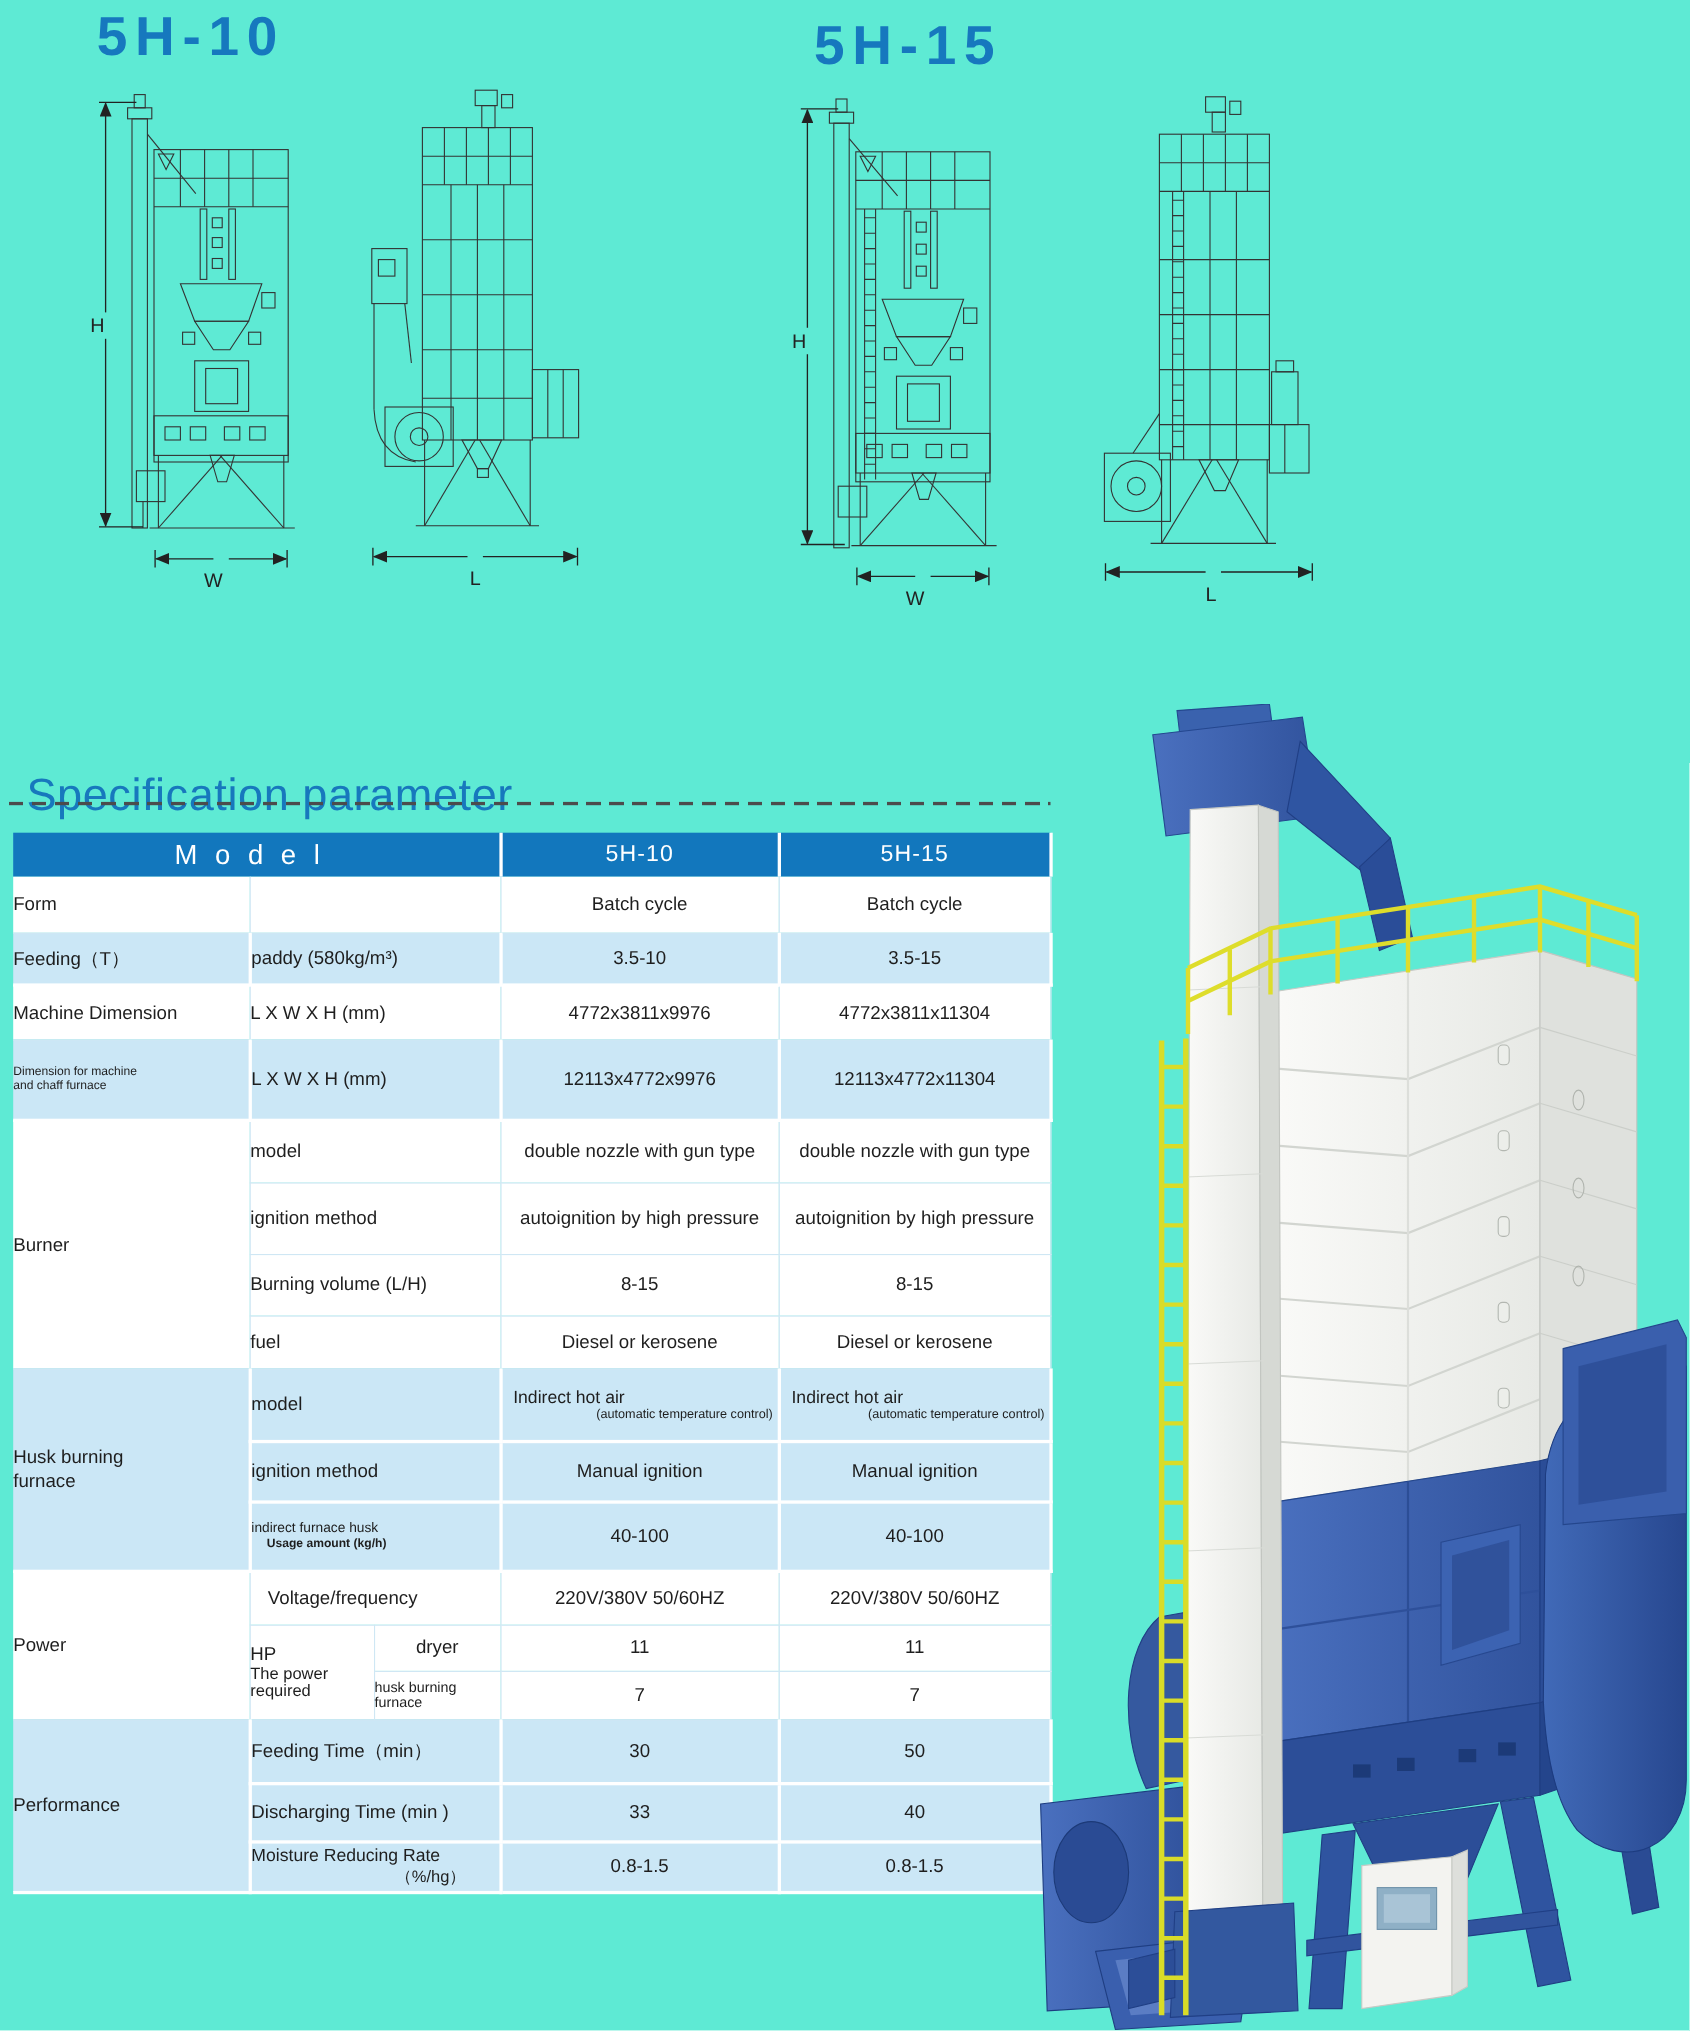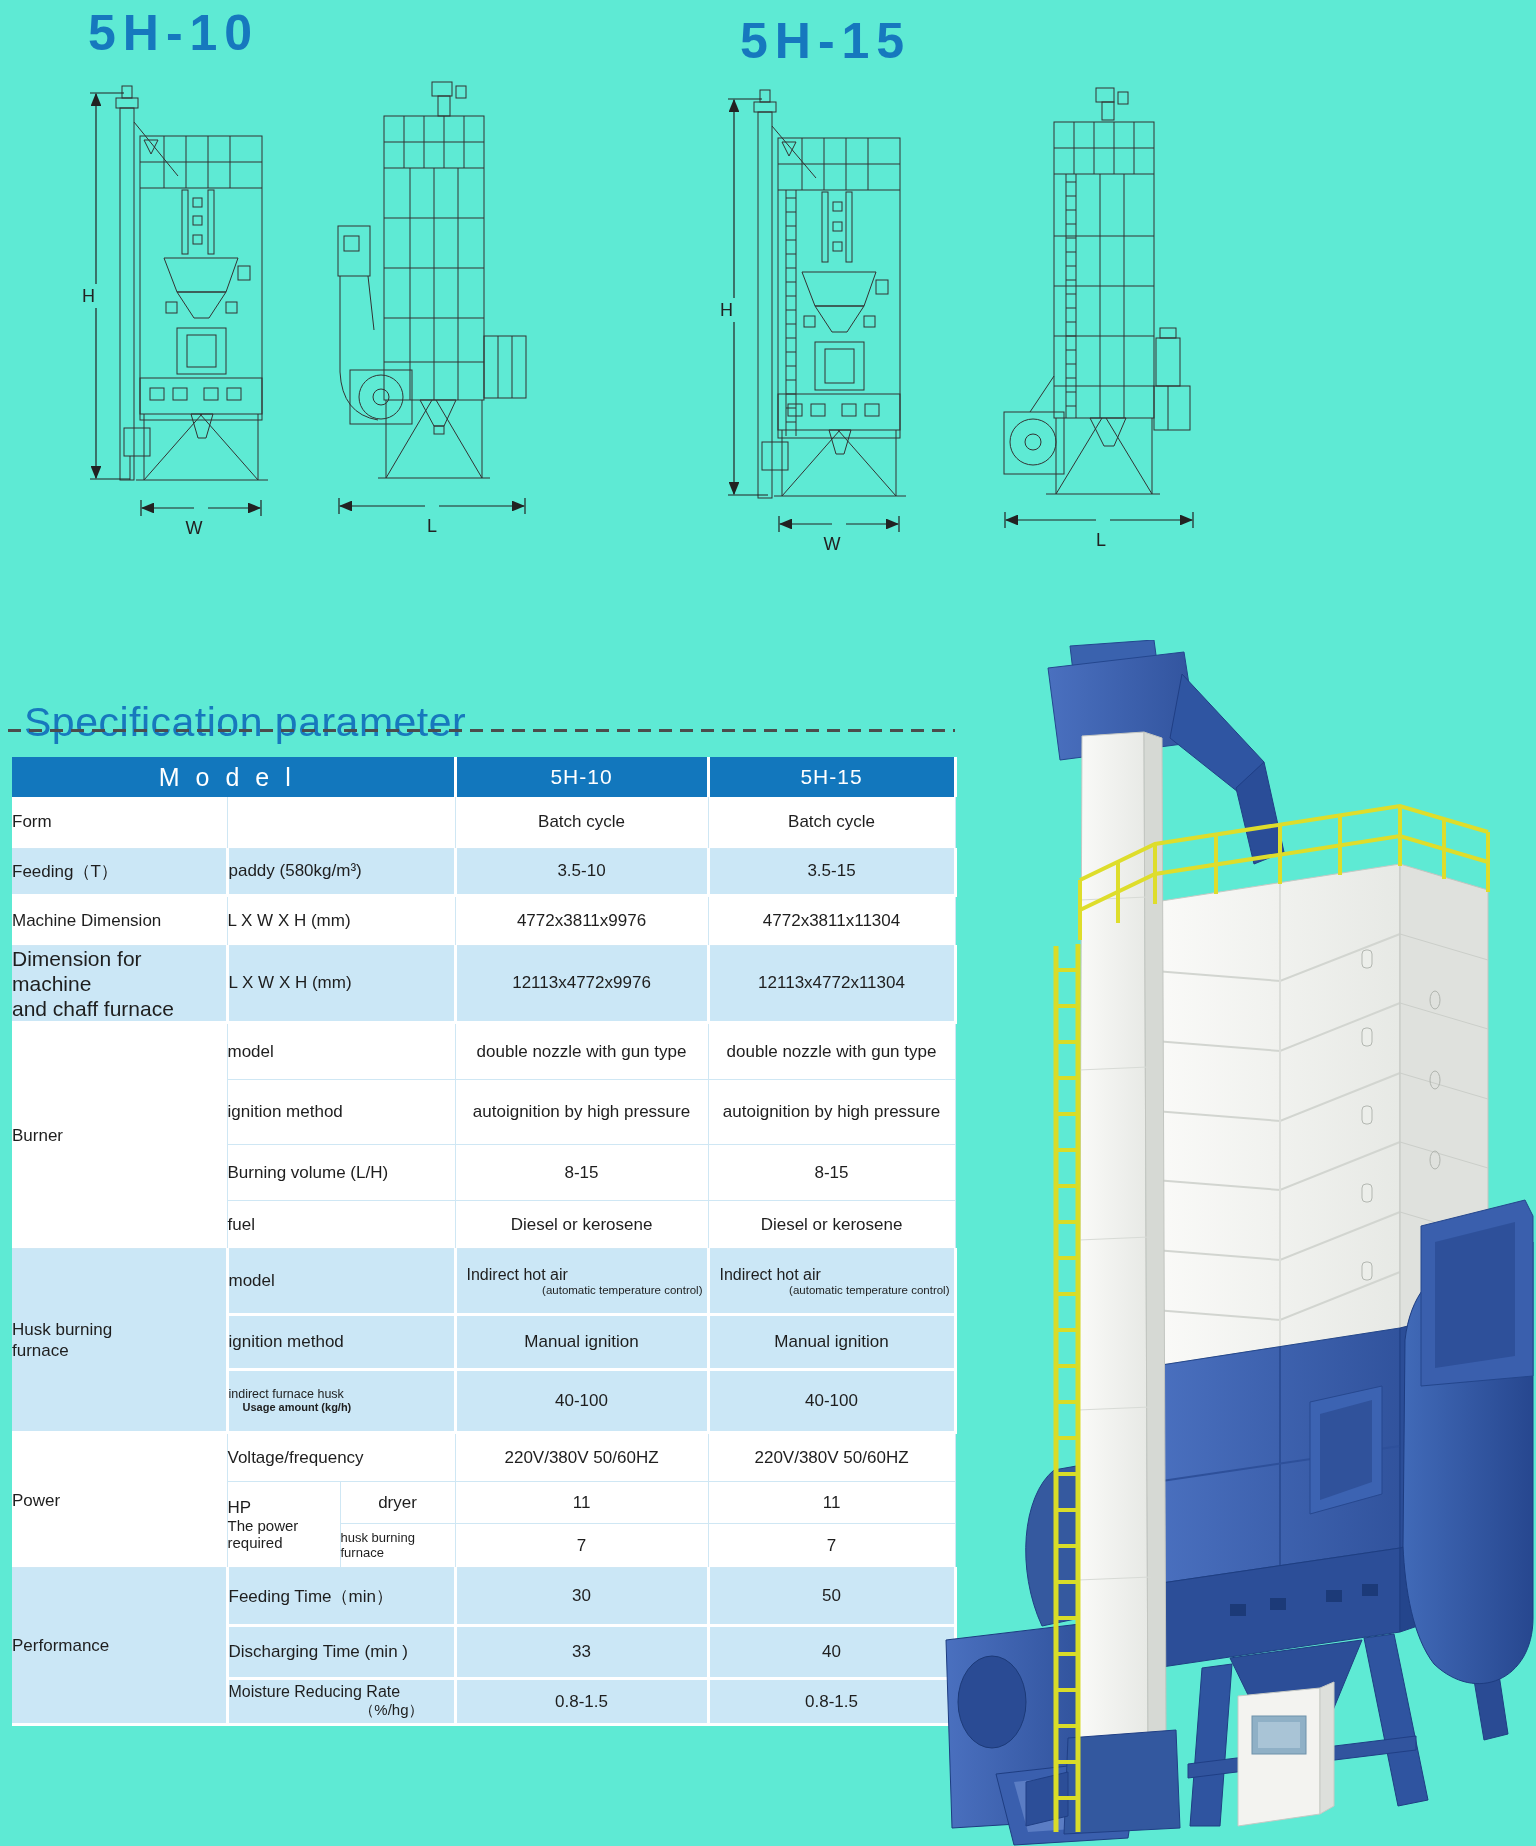--- a/index.html
+++ b/index.html
@@ -288,21 +288,21 @@
       <td class="val">3.5-10</td>
       <td class="val">3.5-15</td>
     </tr>
     <tr class="w" style="height:50px">
       <td class="lab">Machine Dimension</td>
       <td class="par" colspan="2">L X W X H (mm)</td>
       <td class="val">4772x3811x9976</td>
       <td class="val">4772x3811x11304</td>
     </tr>
     <tr class="t" style="height:73px">
-      <td class="lab" style="font-size:21px;line-height:1.2">
+      <td class="lab" style="font-size:11px;line-height:1.2">
         <span>Dimension for machine</span><br>
         <span>and chaff furnace</span>
       </td>
       <td class="par" colspan="2">L X W X H (mm)</td>
       <td class="val">12113x4772x9976</td>
       <td class="val">12113x4772x11304</td>
     </tr>
     <tr class="w" style="height:57px">
       <td class="grp" rowspan="4">Burner</td>
       <td class="par" colspan="2">model</td>
@@ -347,21 +347,21 @@
     <tr class="t" style="height:63px">
       <td class="parsm" colspan="2">
         <span class="sm1">indirect furnace husk</span>
         <span class="sm2">Usage amount (kg/h)</span>
       </td>
       <td class="val">40-100</td>
       <td class="val">40-100</td>
     </tr>
     <tr class="w" style="height:49px">
       <td class="grp" rowspan="3">Power</td>
-      <td class="par" colspan="2" style="">Voltage/frequency</td>
+      <td class="par" colspan="2" style="padding-left:16px">Voltage/frequency</td>
       <td class="val">220V/380V 50/60HZ</td>
       <td class="val">220V/380V 50/60HZ</td>
     </tr>
     <tr class="w" style="height:42px">
       <td class="hp" rowspan="2">
         <span class="hp1">HP</span>
         <span class="hp2">The power</span>
         <span class="hp3">required</span>
       </td>
       <td class="val">dryer</td>

